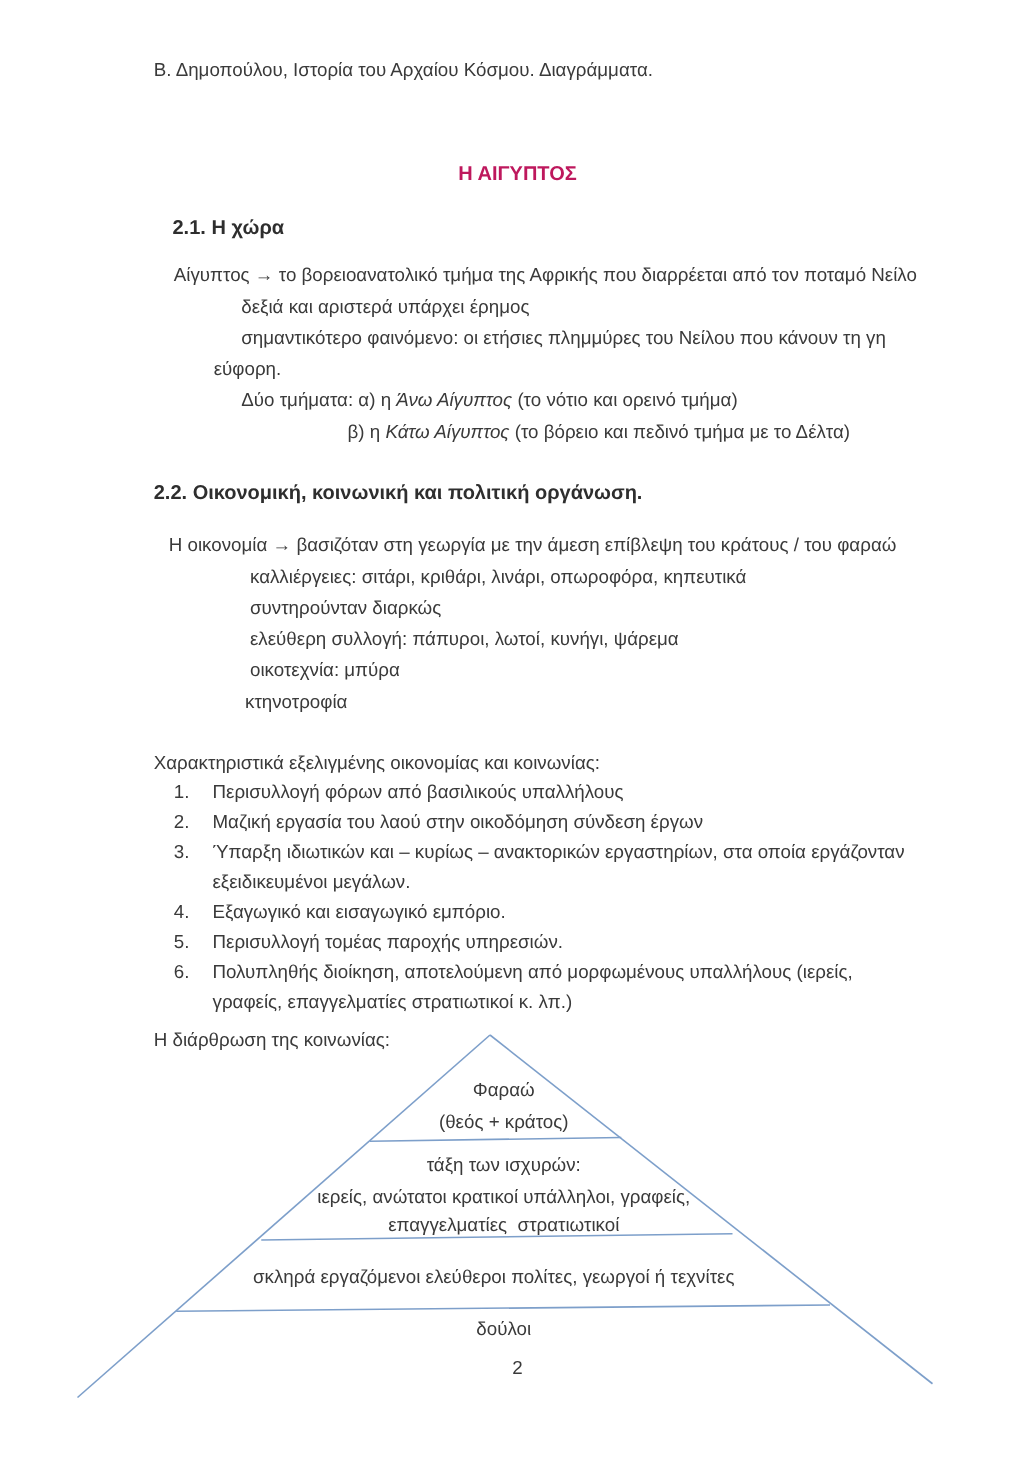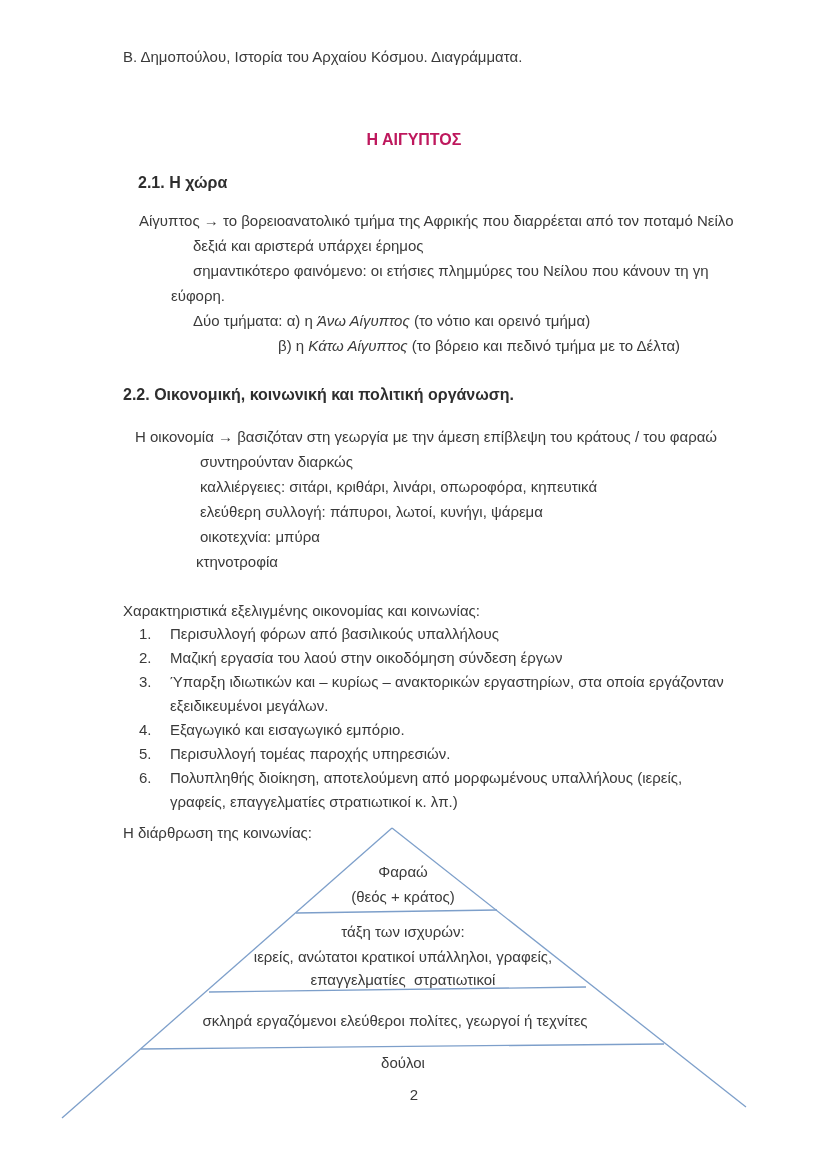--- a/index.html
+++ b/index.html
@@ -35,22 +35,22 @@
   <span class="line" style="margin-left:54px">σημαντικότερο φαινόμενο: οι ετήσιες πλημμύρες του Νείλου που κάνουν τη γη</span>
   <span class="line" style="margin-left:32px">εύφορη.</span>
   <span class="line" style="margin-left:54px"><span>Δύο τμήματα: α) η </span><span class="it">Άνω Αίγυπτος</span><span> (το νότιο και ορεινό τμήμα)</span></span>
   <span class="line" style="margin-left:139px"><span>β) η </span><span class="it">Κάτω Αίγυπτος</span><span> (το βόρειο και πεδινό τμήμα με το Δέλτα)</span></span>
 </div>
 
 <div class="abs h2" style="top:386px;left:123px;">2.2. Οικονομική, κοινωνική και πολιτική οργάνωση.</div>
 
 <div class="abs" style="top:424px;left:123px;">
   <span class="line" style="margin-left:12px">Η οικονομία → βασιζόταν στη γεωργία με την άμεση επίβλεψη του κράτους / του φαραώ</span>
+  <span class="line" style="margin-left:77px">καλλιέργειες: σιτάρι, κριθάρι, λινάρι, οπωροφόρα, κηπευτικά</span>
   <span class="line" style="margin-left:77px">συντηρούνταν διαρκώς</span>
-  <span class="line" style="margin-left:77px">καλλιέργειες: σιτάρι, κριθάρι, λινάρι, οπωροφόρα, κηπευτικά</span>
   <span class="line" style="margin-left:77px">ελεύθερη συλλογή: πάπυροι, λωτοί, κυνήγι, ψάρεμα</span>
   <span class="line" style="margin-left:77px">οικοτεχνία: μπύρα</span>
   <span class="line" style="margin-left:73px">κτηνοτροφία</span>
 </div>
 
 <div class="abs line" style="top:598px;left:123px;">Χαρακτηριστικά εξελιγμένης οικονομίας και κοινωνίας:</div>
 
 <div class="abs list" style="top:622px;">
   <div class="row">
     <span class="num">1.</span>

